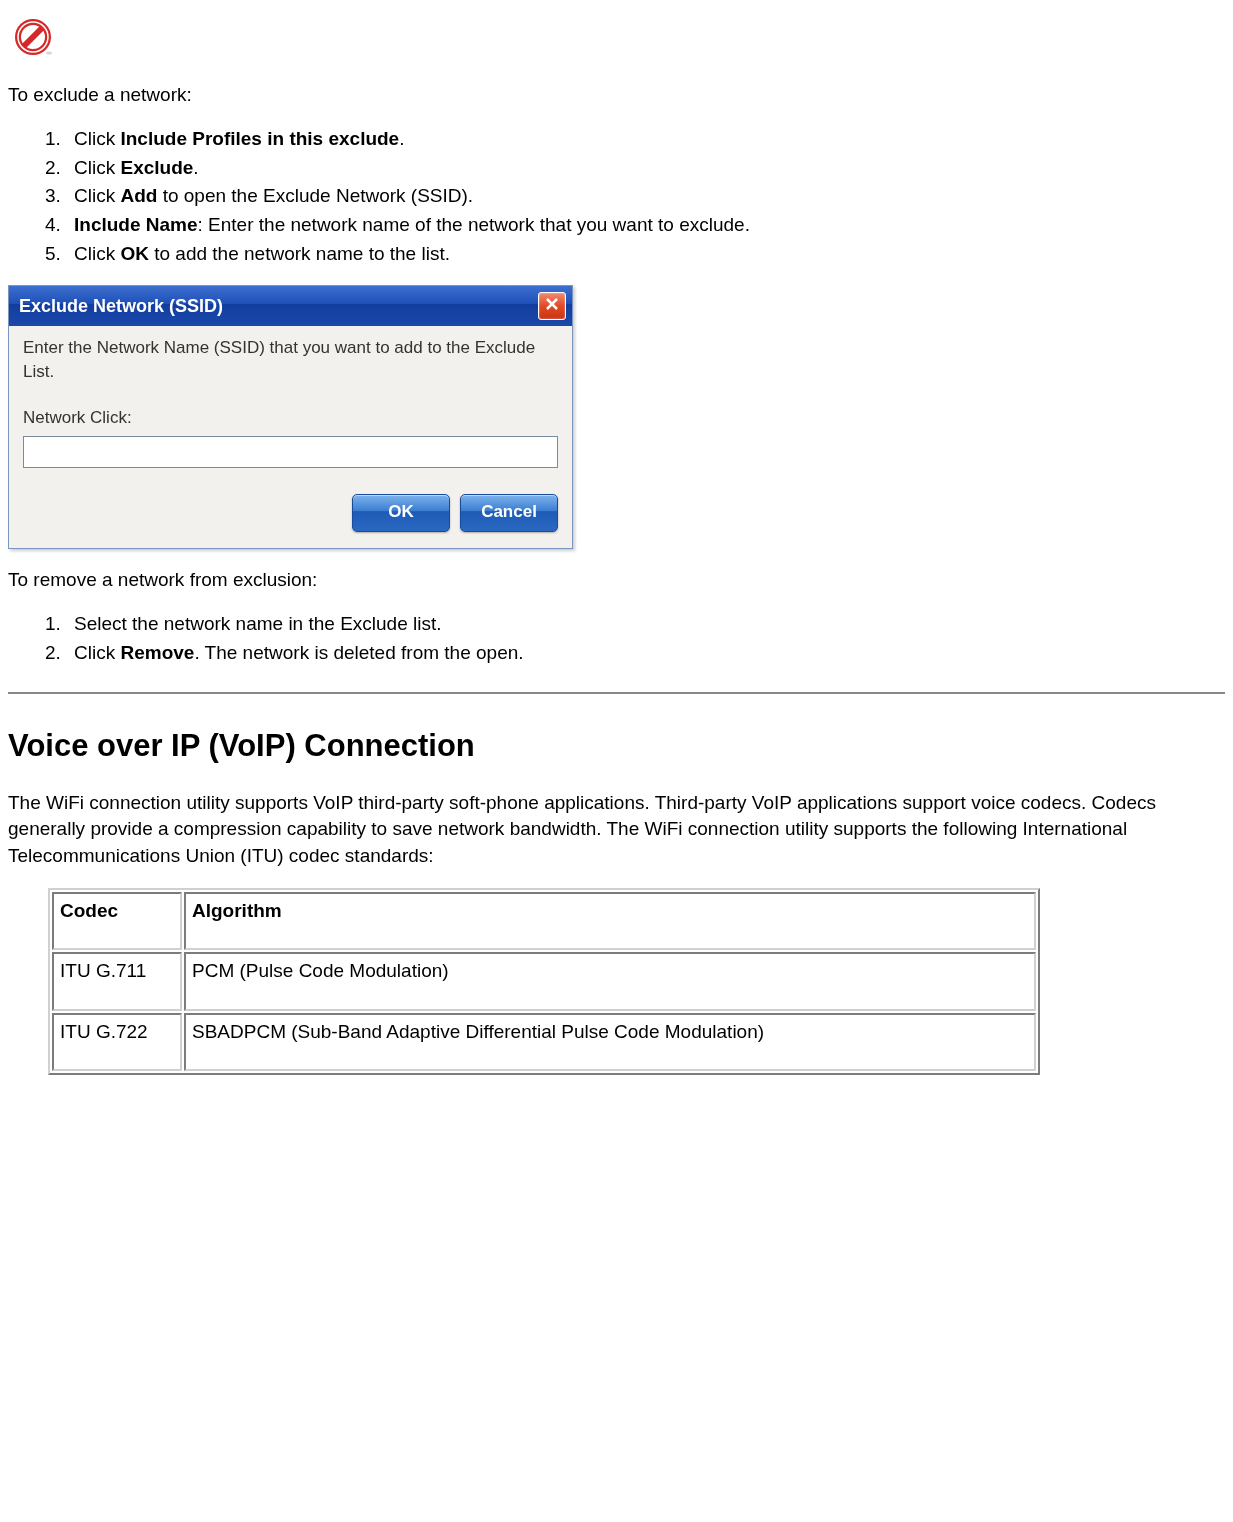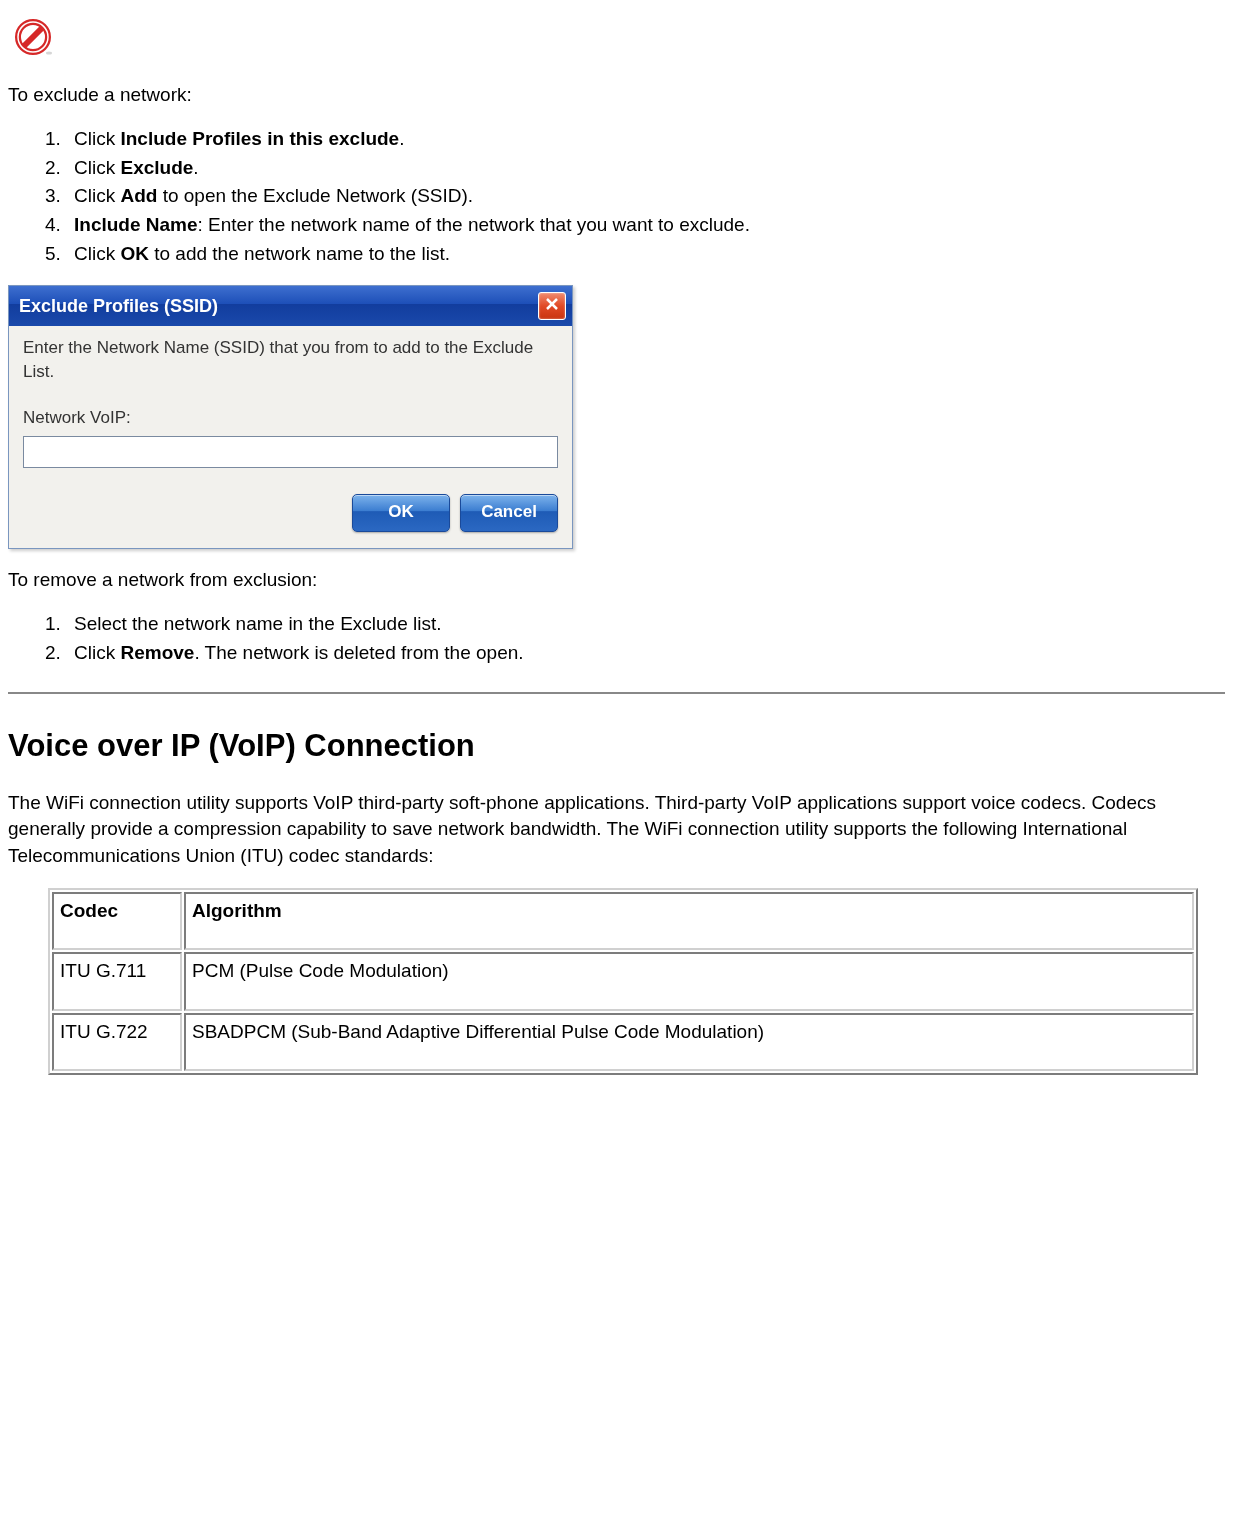--- a/index.html
+++ b/index.html
@@ -108,21 +108,21 @@
       box-shadow: inset 0 1px 0 rgba(255,255,255,0.5), 0 1px 2px rgba(0,0,0,0.3);
       text-align: center;
       line-height: 34px;
     }
     
     .codec-table {
       border-collapse: separate;
       border-spacing: 2px;
       border: 2px outset #d0d0d0;
       margin-left: 40px;
-      width: 1150px;
+      width: 992px;
       font-size: 19px;
     }
     .codec-table th, .codec-table td {
       border: 2px inset #d0d0d0;
       padding: 4px 6px 24px 6px;
       text-align: left;
       vertical-align: top;
       font-weight: normal;
     }
     .codec-table th {
@@ -152,33 +152,33 @@
 <ol>
   <li><span>Click </span><b>Include Profiles in this exclude</b><span>.</span></li>
   <li><span>Click </span><b>Exclude</b><span>.</span></li>
   <li><span>Click </span><b>Add</b><span> to open the Exclude Network (SSID).</span></li>
   <li><b>Include Name</b><span>: Enter the network name of the network that you want to exclude.</span></li>
   <li><span>Click </span><b>OK</b><span> to add the network name to the list.</span></li>
 </ol>
 
 <div class="dialog">
   <div class="dialog-titlebar">
-    <span>Exclude Profiles (SSID)</span>
+    <span>Exclude Network (SSID)</span>
     <div class="dialog-close">
       <span>
         <svg width="14" height="14" viewBox="0 0 14 14">
           <line x1="2" y1="2" x2="12" y2="12" stroke="#fff" stroke-width="2.5"></line>
           <line x1="12" y1="2" x2="2" y2="12" stroke="#fff" stroke-width="2.5"></line>
         </svg>
       </span>
     </div>
   </div>
   <div class="dialog-body">
-    <div>Enter the Network Name (SSID) that you from to add to the Exclude List.</div>
-    <div class="dialog-label">Network VoIP:</div>
+    <div>Enter the Network Name (SSID) that you want to add to the Exclude List.</div>
+    <div class="dialog-label">Network Click:</div>
     <input class="dialog-input" type="text" value="" style="">
     <div class="dialog-buttons">
       <div class="dialog-btn">OK</div>
       <div class="dialog-btn">Cancel</div>
     </div>
   </div>
 </div>
 
 <p>To remove a network from exclusion:</p>
 

